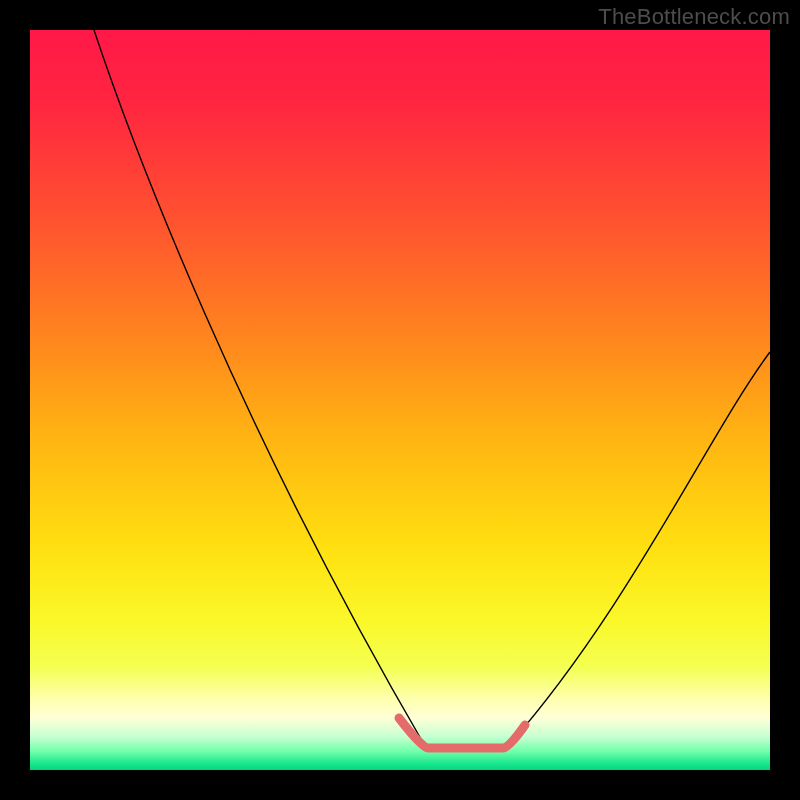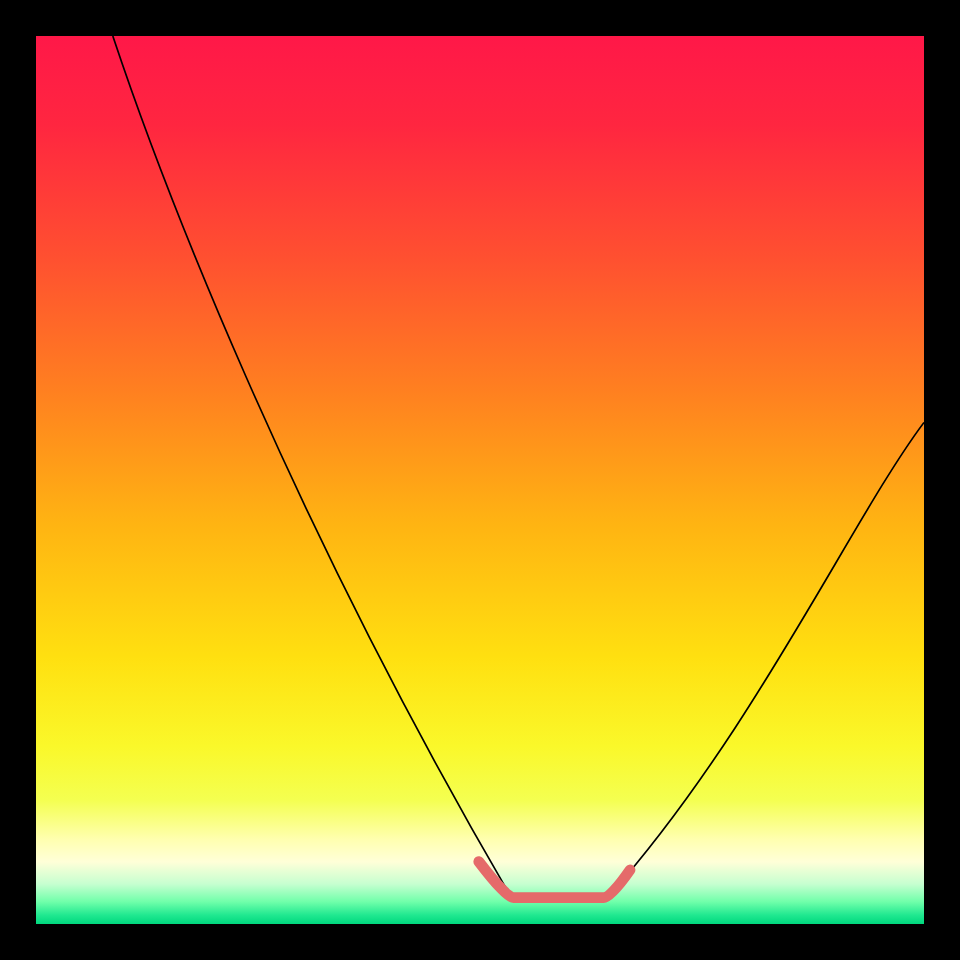--- a/index.html
+++ b/index.html
@@ -29,20 +29,21 @@
   }
   .plot {
     position: absolute;
     display: block;
   }
 </style>
 </head>
 <body>
 
 <div class="frame">
+  <div class="watermark">TheBottleneck.com</div>
   <svg class="plot" width="740" height="740" viewBox="0 0 740 740" style="left: 30px; top: 30px;">
       <defs>
         <linearGradient id="bg-grad" x1="0" y1="0" x2="0" y2="1">
           <stop offset="0%" stop-color="#ff1848"></stop>
           <stop offset="10%" stop-color="#ff2640"></stop>
           <stop offset="25%" stop-color="#ff5030"></stop>
           <stop offset="40%" stop-color="#ff8020"></stop>
           <stop offset="55.00000000000001%" stop-color="#ffb412"></stop>
           <stop offset="70%" stop-color="#ffe010"></stop>
           <stop offset="80%" stop-color="#faf82a"></stop>

